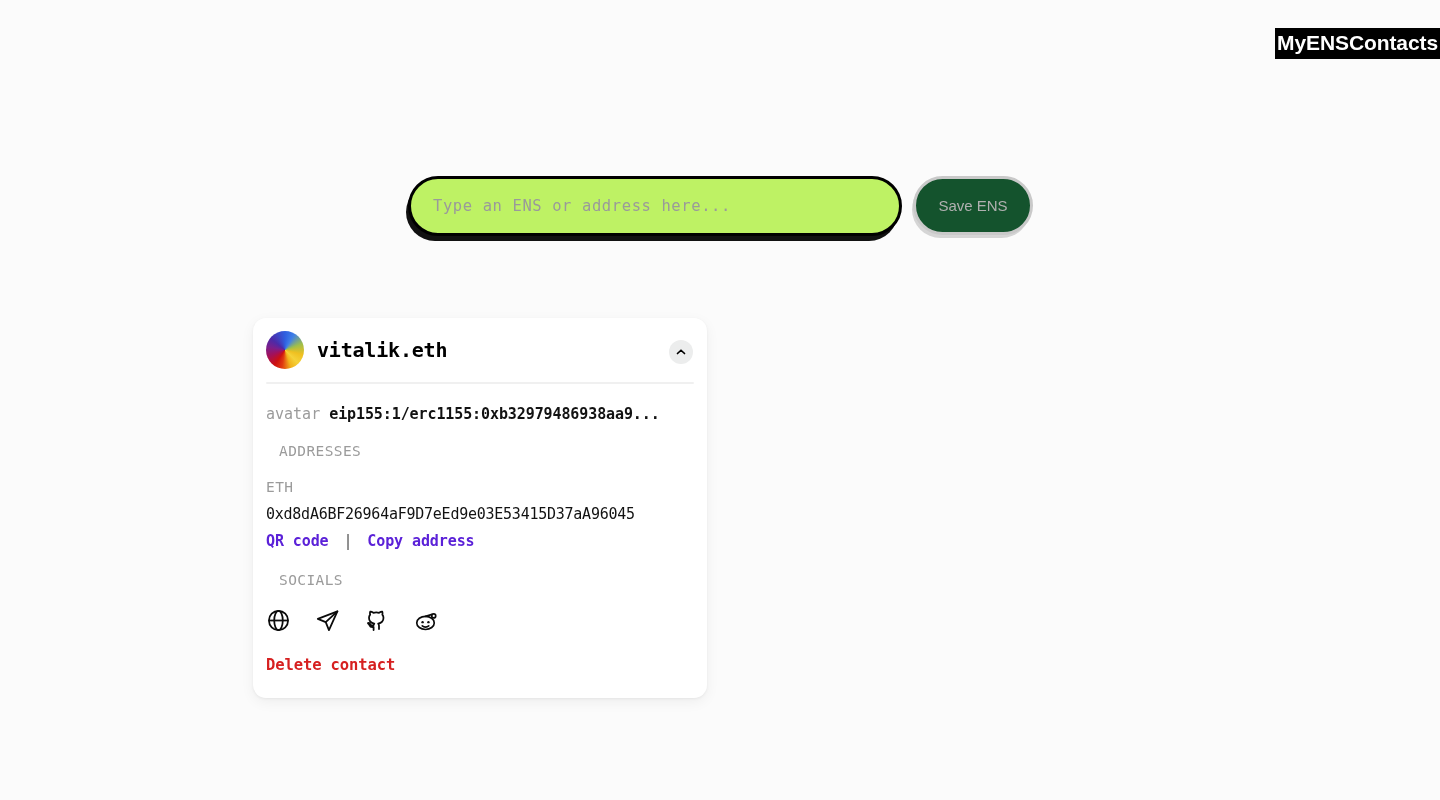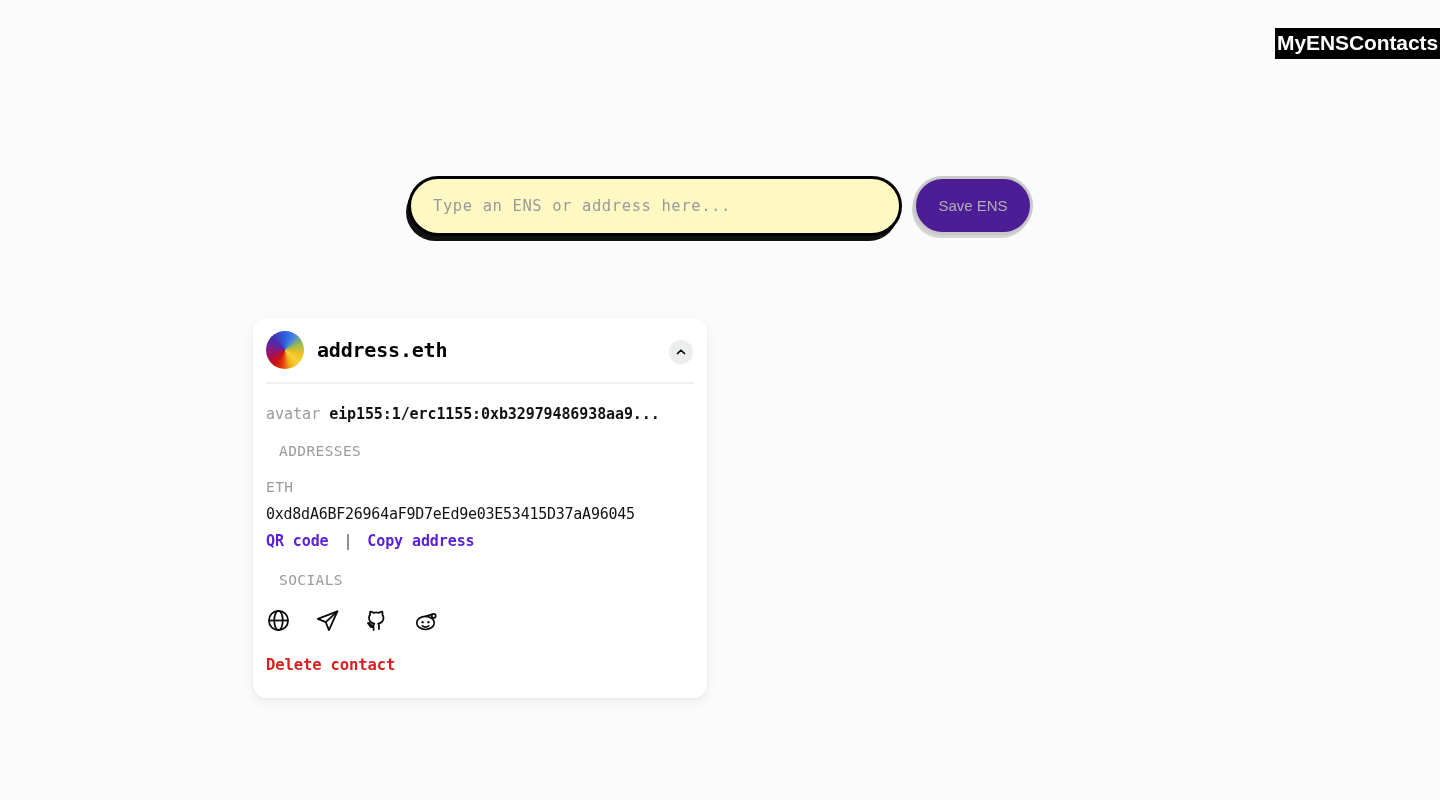--- a/index.html
+++ b/index.html
@@ -39,21 +39,21 @@
     top: 176px;
     display: flex;
     align-items: flex-start;
     gap: 11px;
   }
 
   .search-field {
     position: relative;
     width: 494px;
     height: 60px;
-    background: #fef9c3;
+    background: #bef264;
     border: 3px solid #000000;
     border-radius: 999px;
     box-shadow: -3px 6px 0 -1px #111111;
     display: flex;
     align-items: center;
   }
   .search-input {
     width: 100%;
     height: 100%;
     border: none;
@@ -69,21 +69,21 @@
   .search-input::placeholder {
     color: #9a9a9a;
     opacity: 1;
   }
 
   .save-btn {
     width: 120px;
     height: 59px;
     border: 3px solid #c9c9c9;
     border-radius: 999px;
-    background: #4c1d95;
+    background: #14532d;
     box-shadow: -2px 4px 0 -1px #d5d5d5;
     color: #b0b0b0;
     font-family: "Liberation Sans", sans-serif;
     font-size: 15px;
     line-height: 1;
     cursor: default;
   }
 
   
   .card {
@@ -265,21 +265,21 @@
   <div class="search-field">
     <input class="search-input" type="text" placeholder="Type an ENS or address here..." style="">
   </div>
   <button class="save-btn">Save ENS</button>
 </div>
 
 <div class="card">
 
   <div class="card-header">
     <div class="avatar"></div>
-    <div class="contact-name">address.eth</div>
+    <div class="contact-name">vitalik.eth</div>
     <button class="collapse-btn">
       <span>
         <svg width="12" height="12" viewBox="0 0 24 24" fill="none" stroke="#000000" stroke-width="3.4" stroke-linecap="round" stroke-linejoin="round">
           <polyline points="5,15 12,8.5 19,15"></polyline>
         </svg>
       </span>
     </button>
   </div>
 
   <div class="divider"></div>

